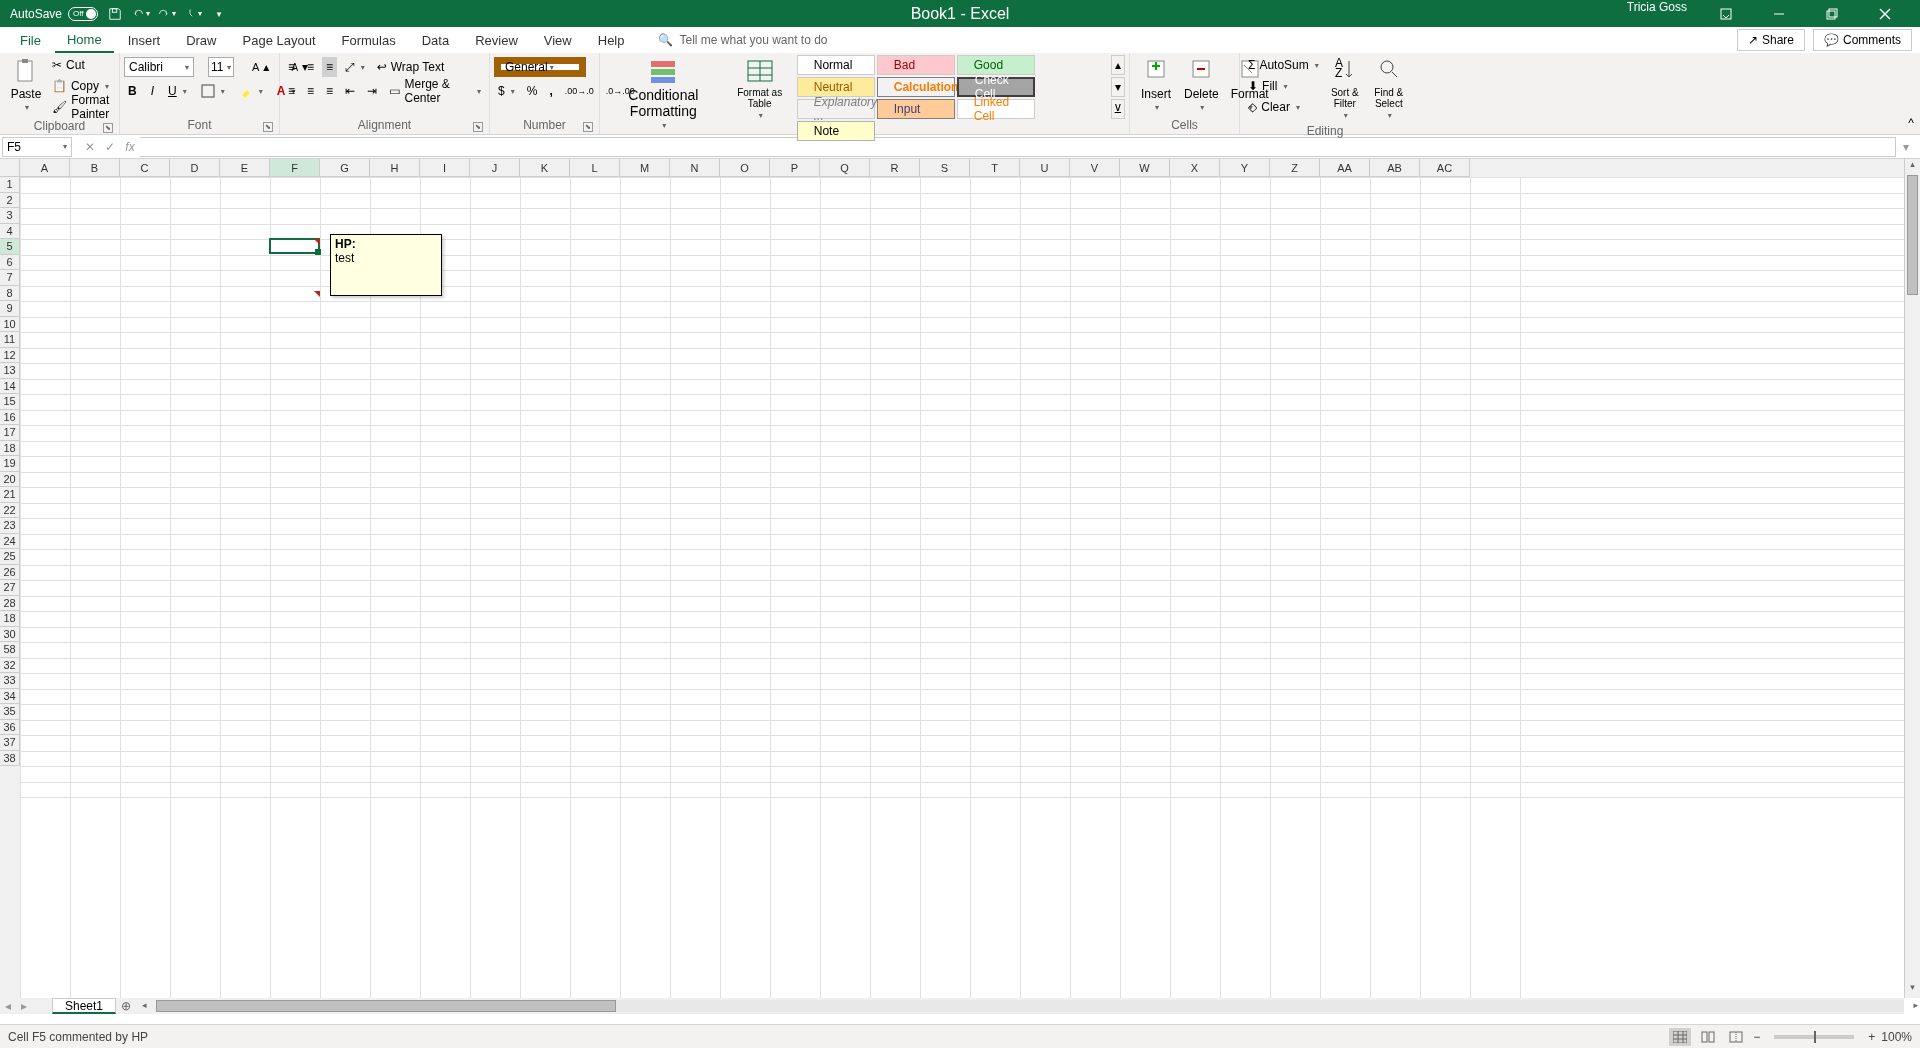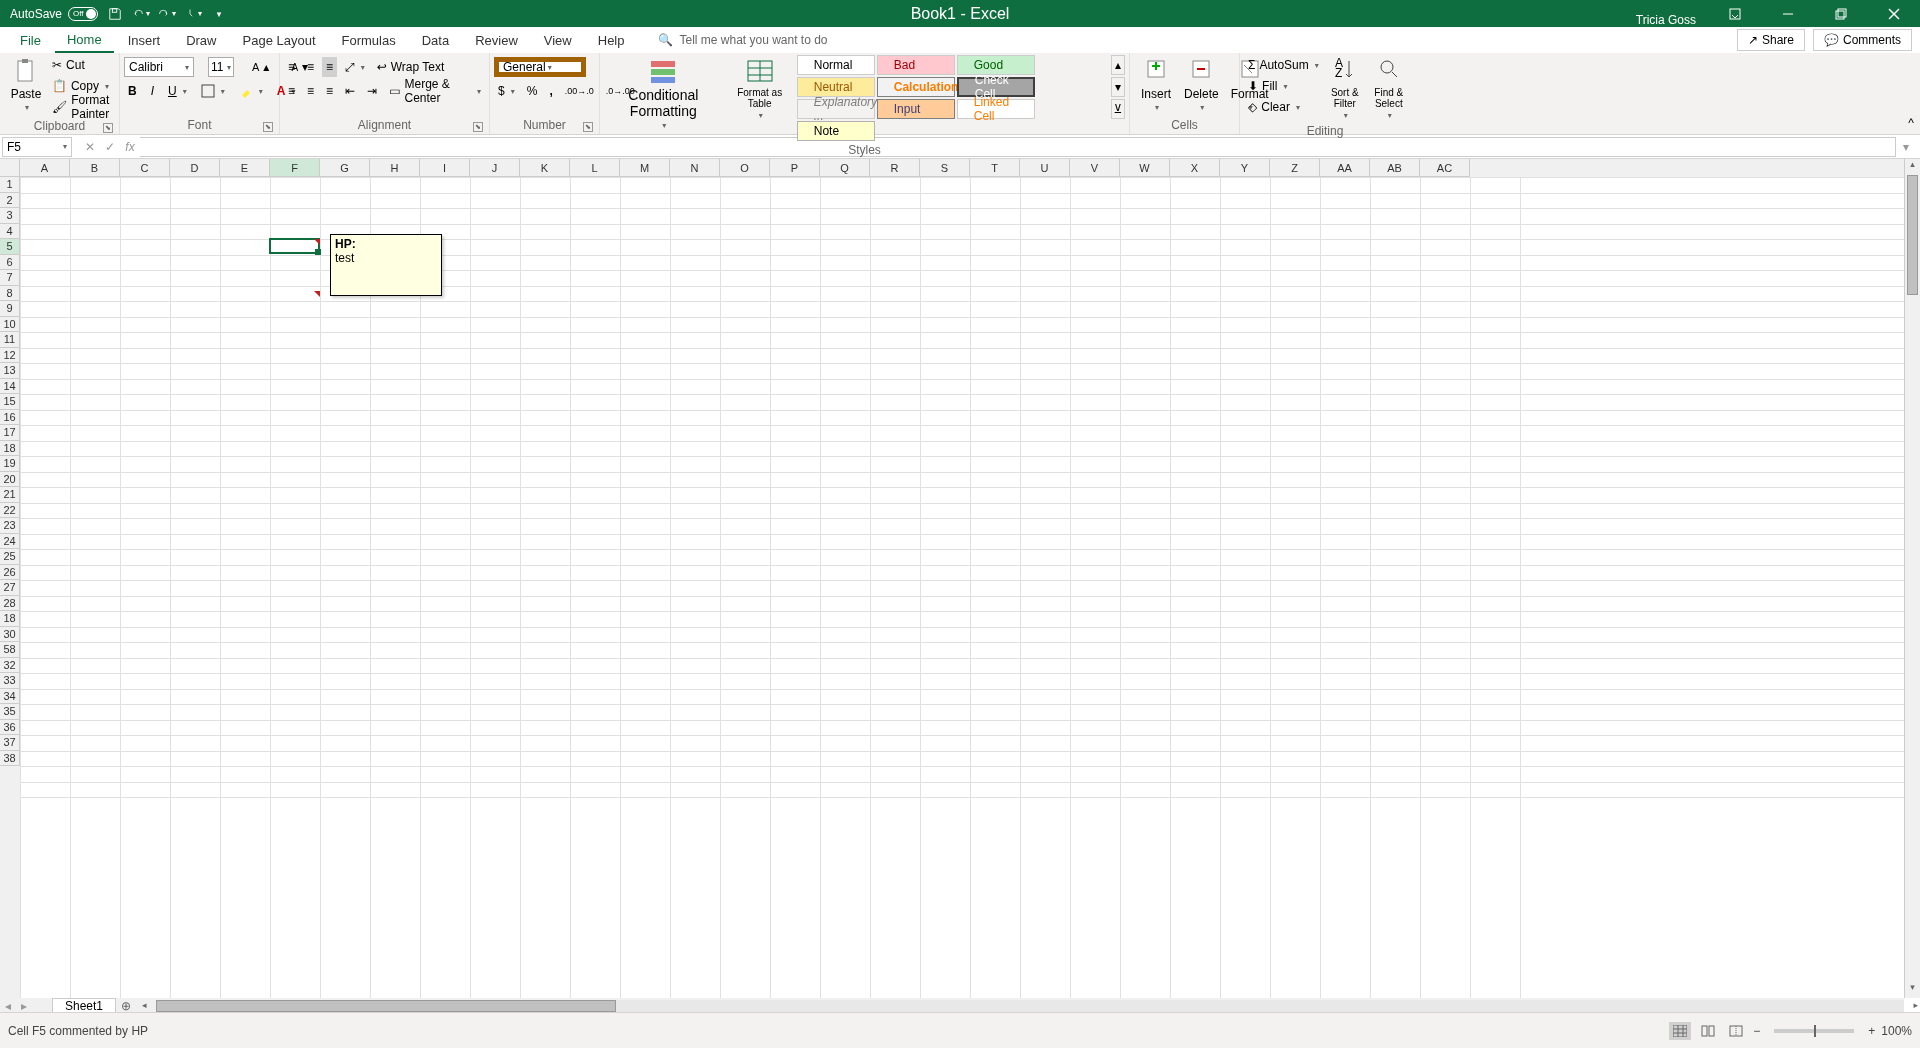--- a/index.html
+++ b/index.html
@@ -6,21 +6,21 @@
 body{background:#fff;overflow:hidden;width:1920px;height:1048px;position:relative}
 .titlebar{height:27px;background:#0f6e3f;display:flex;align-items:center;color:#fff;position:relative}
 .titlebar-left{display:flex;align-items:center;gap:8px;padding-left:10px}
 .autosave{display:flex;align-items:center;gap:6px;font-size:11px}
 .autosave-toggle{width:30px;height:14px;border:1px solid #fff;border-radius:8px;position:relative;display:flex;align-items:center}
 .autosave-toggle::before{content:'';width:10px;height:10px;background:#fff;border-radius:50%;position:absolute;right:1px}
 .autosave-toggle-text{font-size:8px;margin-left:4px;color:#fff}
 .qat-btn{width:18px;height:18px;display:flex;align-items:center;justify-content:center;cursor:pointer}
 .qat-btn svg{fill:#fff}
 .titlebar-center{position:absolute;left:50%;transform:translateX(-50%);font-size:16px}
-.titlebar-right{margin-left:auto;display:flex;align-items:flex-end;gap:9px;padding-right:4px}
+.titlebar-right{margin-left:auto;display:flex;align-items:flex-start;gap:9px;padding-right:13px}
 .user-name{font-size:12px;margin-right:8px}
 .win-btn{width:44px;height:27px;display:flex;align-items:center;justify-content:center;cursor:pointer}
 .win-btn svg{stroke:#fff;fill:none}
 .tabs{height:26px;background:#fff;display:flex;align-items:center;padding:0 8px;gap:2px}
 .tab{padding:4px 12px;font-size:13px;color:#333;cursor:pointer}
 .tab.file{color:#0f6e3f;font-weight:400}
 .tab.active{border-bottom:2px solid #0f6e3f;color:#0f6e3f}
 .tellme{display:flex;align-items:center;gap:6px;margin-left:20px;color:#666;font-size:13px}
 .tabs-right{margin-left:auto;display:flex;gap:8px}
 .share-btn,.comments-btn{border:1px solid #ccc;padding:3px 10px;font-size:12px;display:flex;align-items:center;gap:4px;cursor:pointer}
@@ -28,21 +28,21 @@
 .ribbon-group{display:flex;flex-direction:column;border-right:1px solid #e0e0e0;padding:2px 4px 0 4px;position:relative}
 .ribbon-group-body{flex:1;display:flex;align-items:flex-start}
 .ribbon-group-label{font-size:11px;color:#666;text-align:center;padding:2px 0;position:relative}
 .ribbon-group-label .dialog-launcher{position:absolute;right:2px;bottom:2px;width:10px;height:10px;border:1px solid #999;font-size:7px;display:flex;align-items:center;justify-content:center}
 .r-btn{display:flex;align-items:center;gap:4px;padding:2px 4px;font-size:12px;cursor:pointer;height:20px}
 .r-btn-v{display:flex;flex-direction:column;align-items:center;padding:2px 6px;font-size:11px;cursor:pointer;text-align:center;gap:2px}
 .r-col{display:flex;flex-direction:column;gap:1px}
 .r-icon-lg{width:32px;height:28px}
 .font-name{width:70px;height:20px;border:1px solid #ababab;background:#fff;font-size:11px;padding:0 4px;display:flex;align-items:center;justify-content:space-between}
 .font-size{width:26px;height:20px;border:1px solid #ababab;background:#fff;font-size:11px;padding:0 2px;display:flex;align-items:center;justify-content:space-between}
-.number-fmt{width:92px;height:20px;border:5px solid #a16207;background:#fff;font-size:11px;padding:0 4px;display:flex;align-items:center;}
+.number-fmt{width:92px;height:20px;border:7px solid #a16207;background:#fff;font-size:11px;padding:0 4px;display:flex;align-items:center;}
 .styles-gallery{display:flex;flex-wrap:wrap;gap:2px;width:410px}
 .style-item{width:78px;height:20px;border:1px solid #ccc;font-size:11px;padding:2px 16px;display:flex;align-items:center}
 .style-normal{background:#fff}
 .style-bad{background:#ffc7ce;color:#9c0006}
 .style-good{background:#c6efce;color:#006100}
 .style-neutral{background:#ffeb9c;color:#9c5700}
 .style-calc{background:#f2f2f2;color:#fa7d00;font-weight:bold;border:1px solid #7f7f7f}
 .style-checkcell{background:#a5a5a5;color:#fff;border:2px solid #3f3f3f}
 .style-explan{font-style:italic;color:#7f7f7f}
 .style-input{background:#ffcc99;color:#3f3f76;border:1px solid #7f7f7f}
@@ -69,21 +69,21 @@
 .comment-triangle{position:absolute;width:0;height:0;border-left:6px solid transparent;border-top:6px solid #b22}
 .vscroll{position:absolute;top:0;right:0;bottom:16px;width:16px;background:#f0f0f0;border-left:1px solid #ccc}
 .vscroll-thumb{position:absolute;top:16px;left:2px;right:2px;height:120px;background:#c0c0c0;border:1px solid #999}
 .hscroll{position:absolute;bottom:0;left:0;right:16px;height:16px;background:#f0f0f0;display:flex;align-items:center}
 .sheet-tabs{display:flex;align-items:center;height:16px}
 .sheet-nav{width:16px;height:16px;display:flex;align-items:center;justify-content:center;color:#999}
 .sheet-tab{padding:0 12px;border:1px solid #ccc;border-bottom:2px solid #0f6e3f;background:#fff;font-size:11px;height:16px;display:flex;align-items:center}
 .sheet-add{width:20px;height:16px;display:flex;align-items:center;justify-content:center;color:#666}
 .hscroll-track{flex:1;margin-left:20px;position:relative;height:12px;background:#e8e8e8}
 .hscroll-thumb{position:absolute;left:0;width:460px;top:0;bottom:0;background:#c0c0c0;border:1px solid #999}
-.statusbar{position:absolute;bottom:0;left:0;right:0;height:36px;background:#f3f2f1;border-top:1px solid #d4d4d4;display:flex;align-items:center;font-size:11px;padding:0 8px;color:#444}
+.statusbar{position:absolute;bottom:0;left:0;right:0;height:24px;background:#f3f2f1;border-top:1px solid #d4d4d4;display:flex;align-items:center;font-size:11px;padding:0 8px;color:#444}
 .statusbar-right{margin-left:auto;display:flex;align-items:center;gap:6px}
 .view-btn{width:22px;height:18px;display:flex;align-items:center;justify-content:center;cursor:pointer}
 .zoom-slider{width:80px;height:4px;background:#ccc;position:relative;margin:0 8px}
 .zoom-slider::before{content:'';position:absolute;left:50%;top:-4px;width:2px;height:12px;background:#666}
 .collapse-ribbon{position:absolute;right:6px;bottom:4px;cursor:pointer}
 .dd{font-size:8px;color:#666;margin-left:2px}
 .col-header.active{background:#d0e8d8}
 .row-header.active{background:#d0e8d8}
 </style>
 </head>
@@ -363,21 +363,20 @@
         <div class="style-item style-note">
             <span>Note</span>
           </div>
       </div>
       <div class="r-col" style="gap:2px;justify-content:center">
         <span class="r-btn" style="border:1px solid #ccc;width:14px;justify-content:center">▴</span>
         <span class="r-btn" style="border:1px solid #ccc;width:14px;justify-content:center">▾</span>
         <span class="r-btn" style="border:1px solid #ccc;width:14px;justify-content:center">⊻</span>
       </div>
     </div>
-    <div class="ribbon-group-label"><span>Styles</span></div>
   </div>
 
   <div class="ribbon-group" style="width:110px">
     <div class="ribbon-group-body">
       <div class="r-btn-v">
           <div class="r-icon-lg"><svg width="24" height="24">
               <rect x="4" y="4" width="16" height="16" fill="#fff" stroke="#888"></rect>
               <rect x="8" y="8" width="8" height="2" fill="#0a0"></rect>
               <rect x="11" y="5" width="2" height="8" fill="#0a0"></rect>
             </svg></div>

